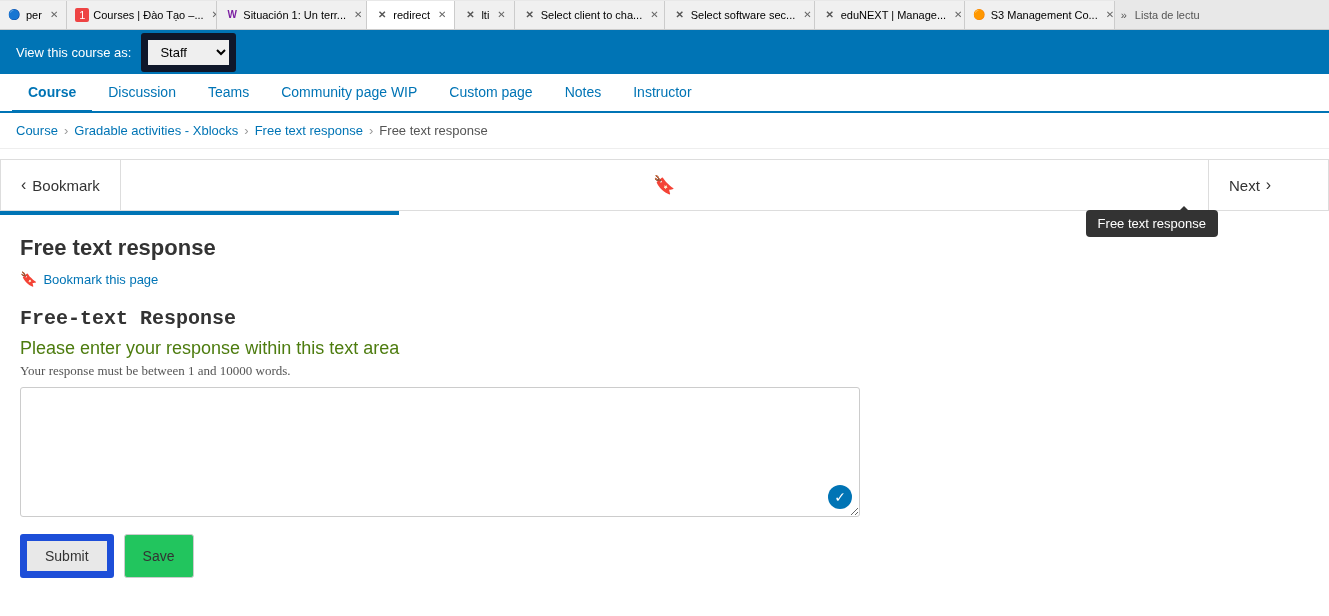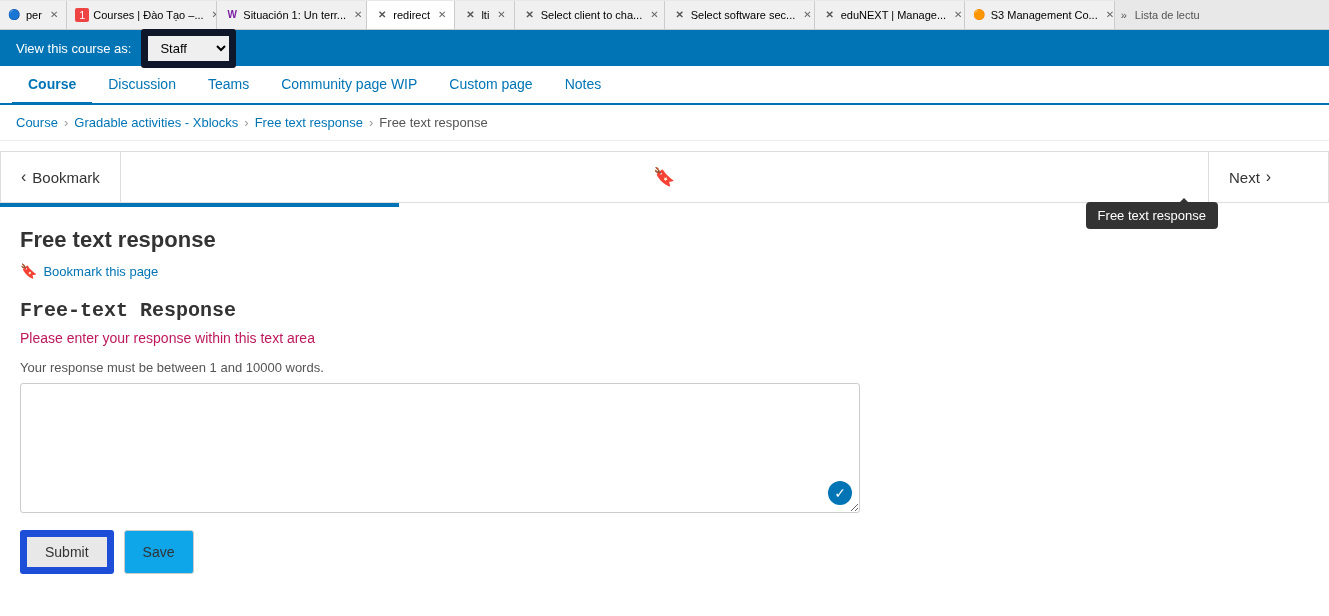--- a/index.html
+++ b/index.html
@@ -56,21 +56,21 @@
     }
 
     
     .course-view-bar {
       background: #0074b5;
       color: white;
       display: flex;
       align-items: center;
       padding: 8px 16px;
       gap: 10px;
-      height: 36px;
+      height: 44px;
     }
     .course-view-bar label {
       font-size: 13px;
       color: white;
     }
     .course-view-bar select {
       padding: 4px 8px;
       font-size: 13px;
       border: 7px solid #0f172a;
       border-radius: 3px;
@@ -209,28 +209,29 @@
     }
 
     .section-title {
       font-size: 20px;
       font-weight: bold;
       color: #333;
       margin-bottom: 8px;
       font-family: Liberation Mono, monospace;
     }
     .section-description {
-      font-size: 14px;
-      color: #be185d;
-      margin-bottom: 14px;
+      font-size: 18px;
+      color: #4d7c0f;
+      margin-bottom: 4px;
     }
     .word-count-hint {
       font-size: 13px;
       color: #555;
       margin-bottom: 8px;
+      font-family: Liberation Serif, serif;
     }
     .response-textarea {
       width: 840px;
       height: 130px;
       border: 1px solid #ccc;
       border-radius: 3px;
       padding: 10px;
       font-size: 14px;
       resize: vertical;
       position: relative;
@@ -264,21 +265,21 @@
       padding: 7px 18px;
       background: #e8e8e8;
       border: 7px solid #1d4ed8;
       border-radius: 3px;
       font-size: 14px;
       cursor: pointer;
       color: #333;
     }
     .btn-save {
       padding: 7px 18px;
-      background: #0ea5e9;
+      background: #22c55e;
       border: 1px solid #ccc;
       border-radius: 3px;
       font-size: 14px;
       cursor: pointer;
       color: #333;
     }
 
     
     .fav-red { color: #e44; }
     .fav-blue { color: #1565c0; }
@@ -349,20 +350,21 @@
   </select>
 </div>
 
 <nav class="nav-tabs">
   <a class="nav-tab active">Course</a>
   <a class="nav-tab">Discussion</a>
   <a class="nav-tab">Teams</a>
   <a class="nav-tab">Community page WIP</a>
   <a class="nav-tab">Custom page</a>
   <a class="nav-tab">Notes</a>
+  <a class="nav-tab">Instructor</a>
 </nav>
 
 <div class="breadcrumb">
   <a href="#">Course</a>
   <span class="breadcrumb-sep">›</span>
   <a href="#">Gradable activities - Xblocks</a>
   <span class="breadcrumb-sep">›</span>
   <a href="#">Free text response</a>
   <span class="breadcrumb-sep">›</span>
   <span>Free text response</span>

